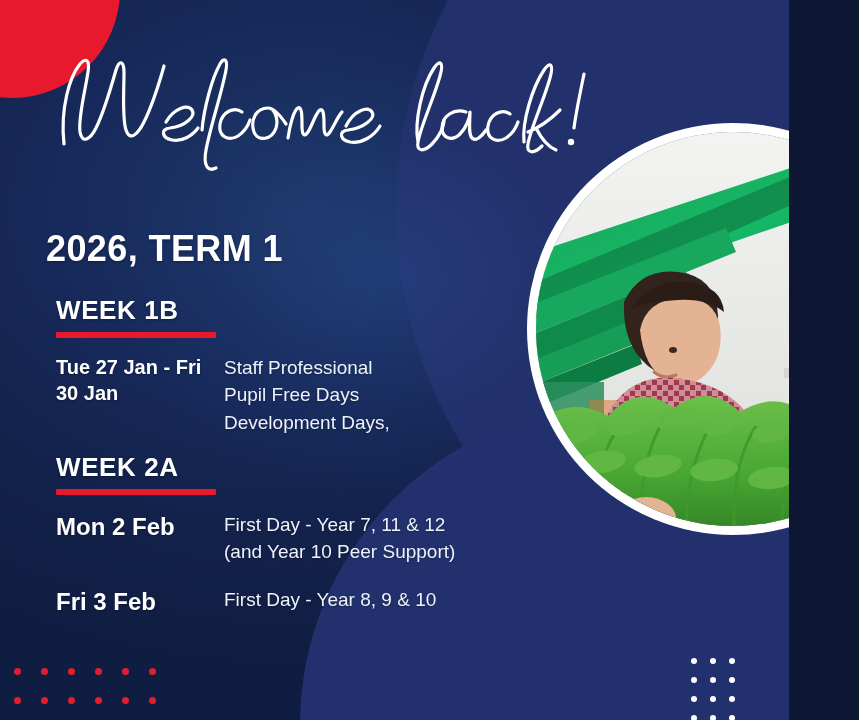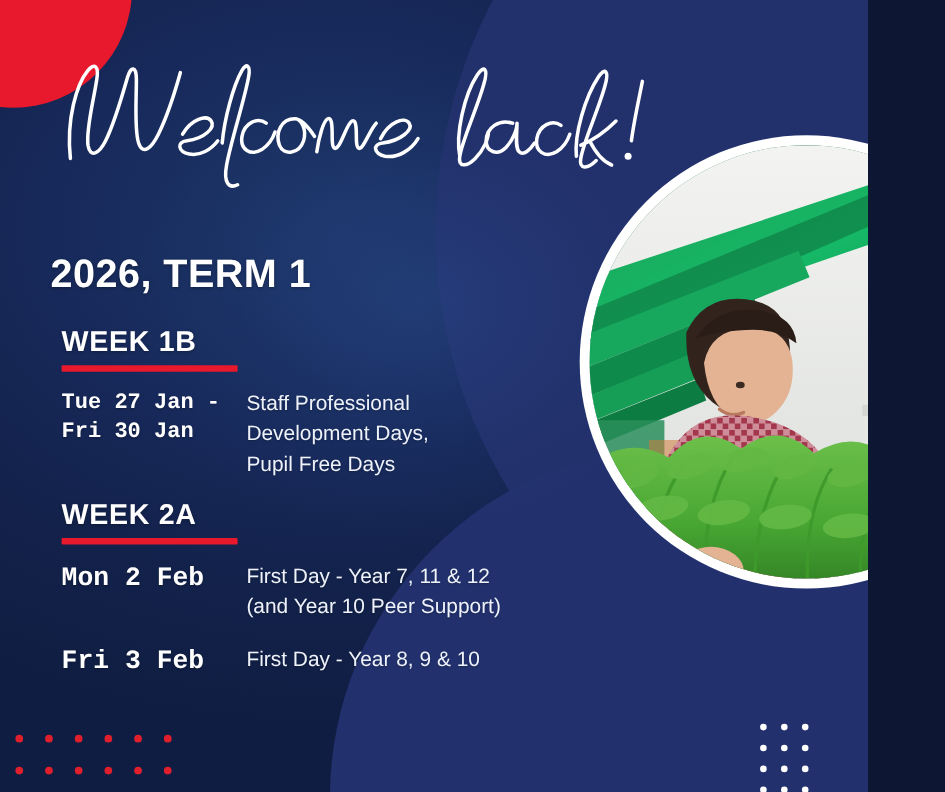--- a/index.html
+++ b/index.html
@@ -167,21 +167,20 @@
     margin-bottom: 14px;
   }
   .entry-date {
     width: 168px;
     flex: 0 0 168px;
     font-size: 20px;
     font-weight: 700;
     color: #ffffff;
     line-height: 1.32;
     text-shadow: 0 1px 2px rgba(0,0,0,0.3);
-    font-family: Liberation Mono, monospace;
   }
   .entry-desc {
     font-size: 19px;
     font-weight: 400;
     color: #eef2fa;
     line-height: 1.45;
     text-shadow: 0 1px 2px rgba(0,0,0,0.25);
   }
   #week-2 .entry-date { font-size: 24px; }
   #week-2 .entry-desc { font-size: 19px; }
@@ -399,22 +398,22 @@
     <div class="week-label">WEEK 1B</div>
     <div class="week-rule"></div>
     <div class="entries">
       <div class="entry">
         <div class="entry-date">
           <span class="line">Tue 27 Jan -</span>
           <span class="line">Fri 30 Jan</span>
         </div>
         <div class="entry-desc">
           <span class="line">Staff Professional</span>
+          <span class="line">Pupil Free Days</span>
           <span class="line">Development Days,</span>
-          <span class="line">Pupil Free Days</span>
         </div>
       </div>
     </div>
   </div>
 
   <div class="week-block" id="week-2">
     <div class="week-label">WEEK 2A</div>
     <div class="week-rule"></div>
     <div class="entries">
       <div class="entry">

